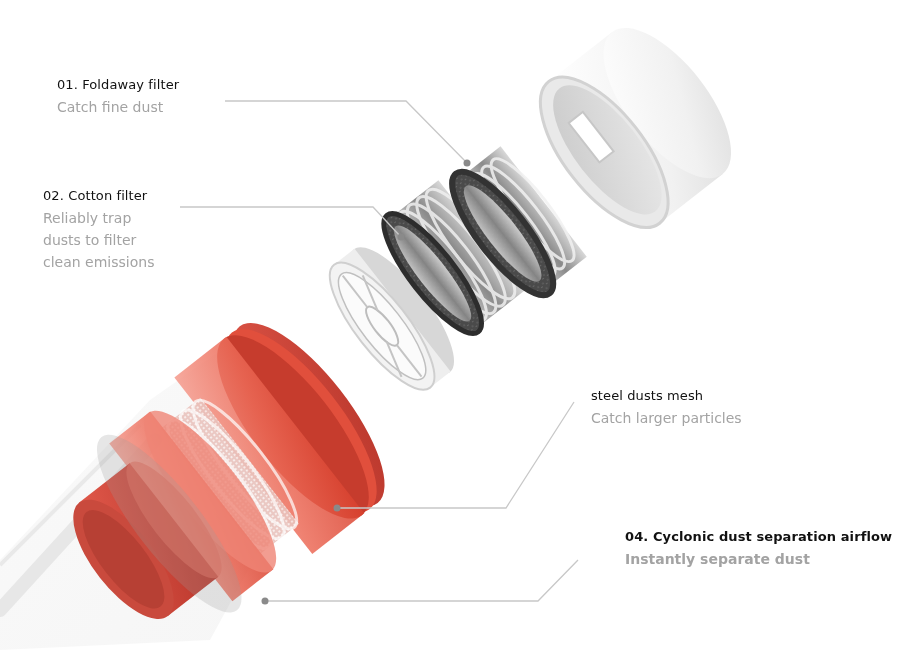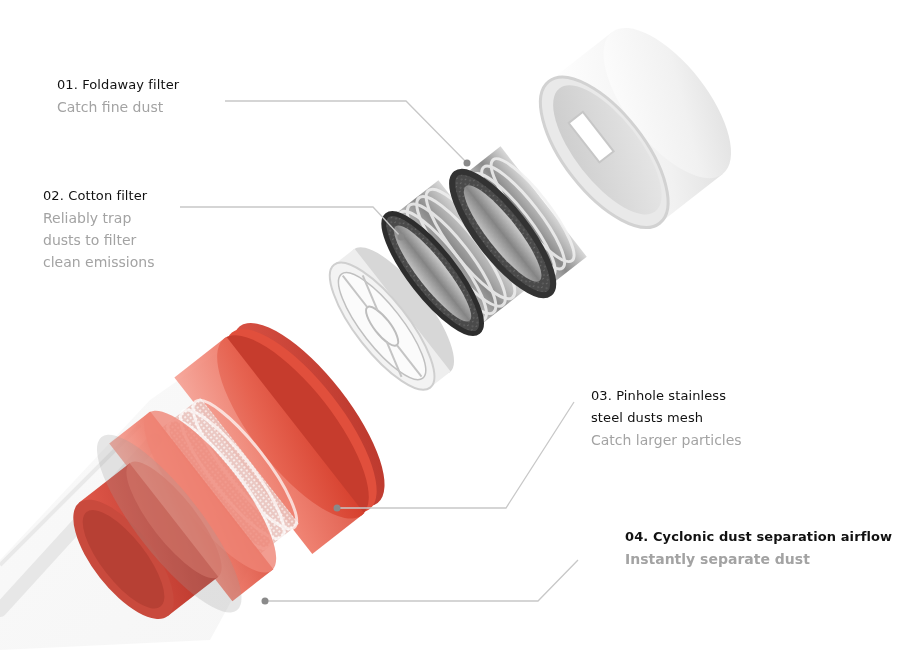--- a/index.html
+++ b/index.html
@@ -164,21 +164,20 @@
   </div>
   <div class="desc">
     <span class="title-line">Reliably trap</span>
     <span class="title-line">dusts to filter</span>
     <span class="title-line">clean emissions</span>
   </div>
 </div>
 
 <div class="label" style="left:591px; top:385px;">
   <div class="title">
-    <span class="title-line">03. Pinhole stainless</span>
     <span class="title-line">steel dusts mesh</span>
   </div>
   <div class="desc">
     <span class="title-line">Catch larger particles</span>
   </div>
 </div>
 
 <div class="label" style="left:625px; top:526px;font-weight:bold;">
   <div class="title">
     <span class="title-line">04. Cyclonic dust separation airflow</span>

